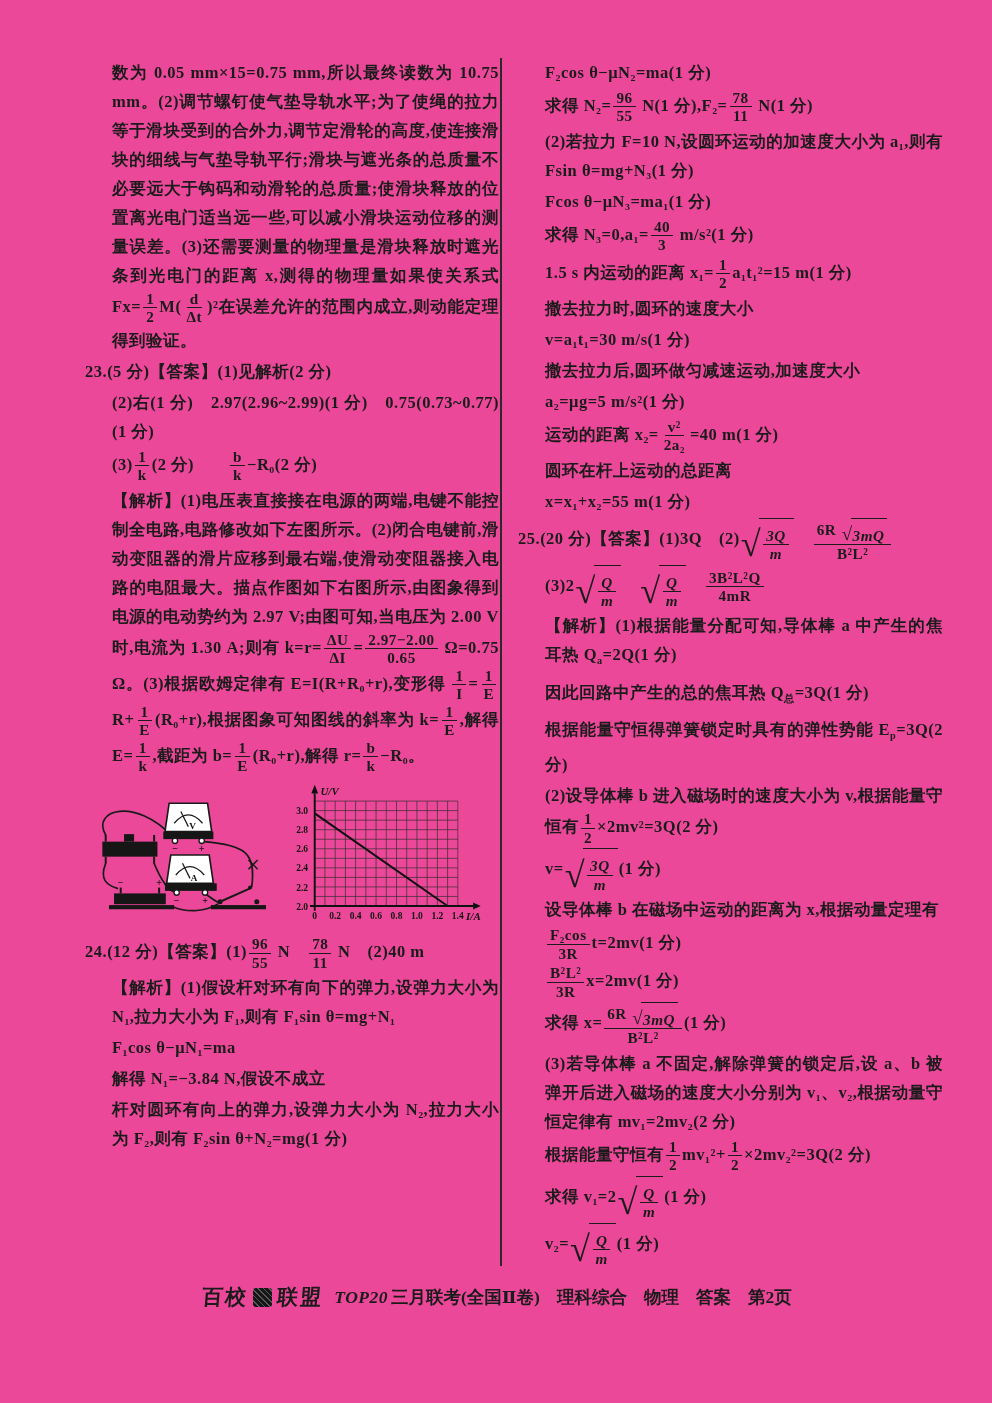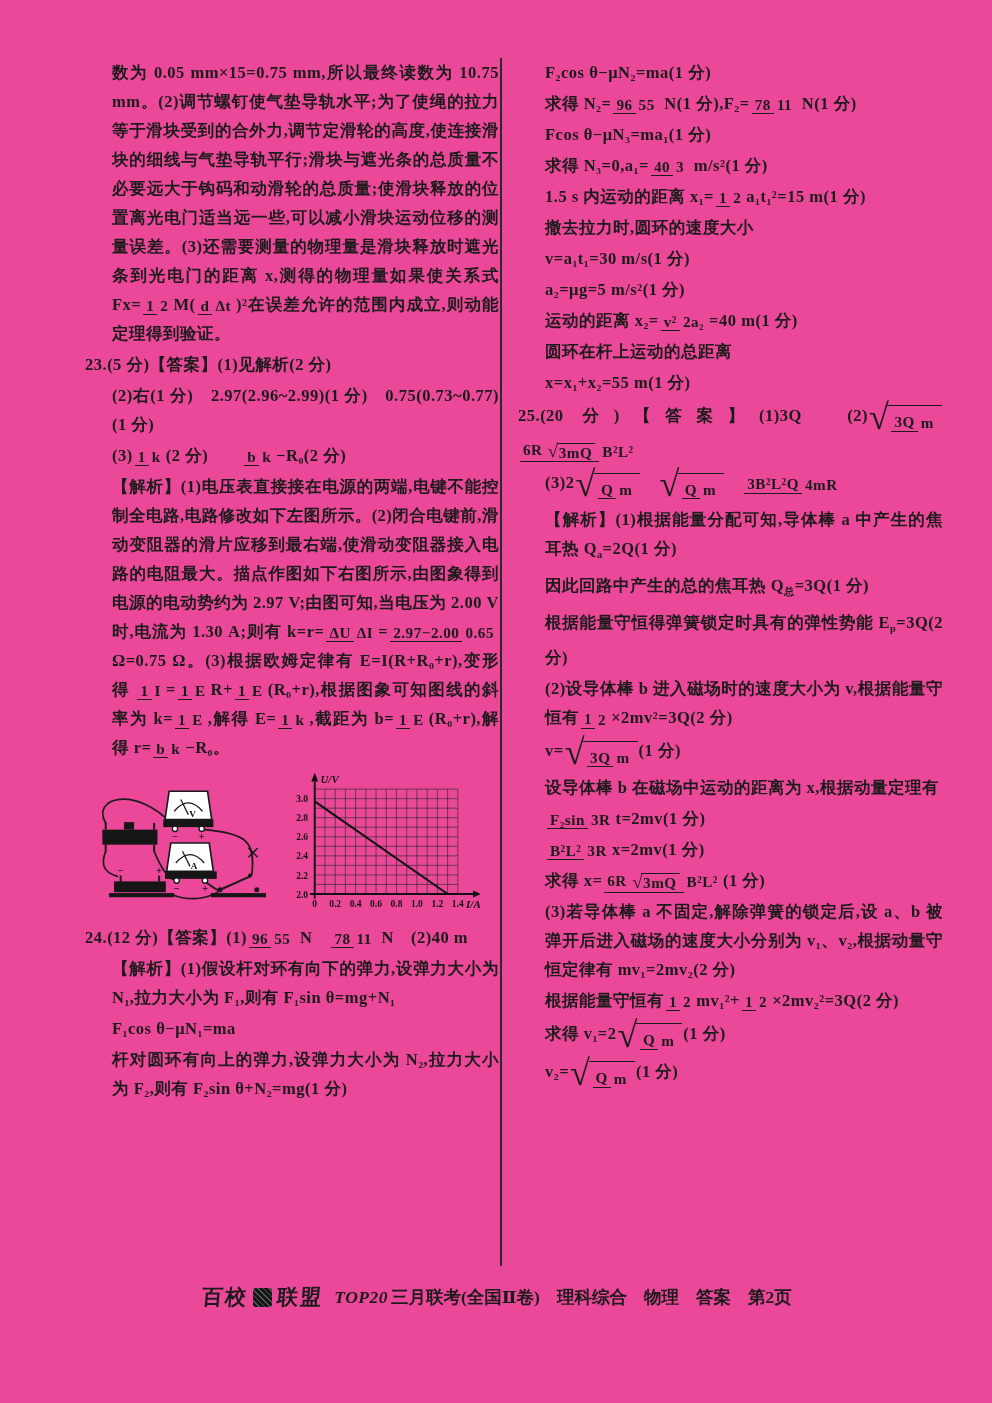--- a/index.html
+++ b/index.html
@@ -12,28 +12,28 @@
   .col{box-sizing:border-box;}
   .col.left{width:414px;}
   .col.right{width:434px;margin-left:10px;padding-left:9px;}
   .divider{position:absolute;left:500px;top:58px;width:1.5px;height:1208px;background:#2a2a2a;}
   .blk{
     padding-left:27px;margin:2px 0;font-size:16.5px;line-height:29px;
     text-align:justify;letter-spacing:0.5px;
   }
   .blk.num{padding-left:0;}
   
-  .frac{display:inline-flex;flex-direction:row;align-items:center;vertical-align:middle;
+  .frac{display:inline-flex;flex-direction:column;align-items:center;vertical-align:middle;
         margin:0 2px;line-height:1.15;font-size:0.92em;text-align:center;}
   .fnum{border-bottom:1.6px solid currentColor;padding:0 3px;}
   .fden{padding:0 3px;}
   .sqrt{display:inline-flex;align-items:flex-end;vertical-align:middle;margin:0 1px;}
   .radsign{font-size:1.25em;line-height:1;margin-right:-2px;font-weight:bold;}
   .sqrt.tall .radsign{font-size:2.2em;}
-  .radicand{border-top:1.7px solid currentColor;padding:0 3px 0 2px;}
+  .radicand{border-top:1.7px solid currentColor;padding:8px 3px 0 2px;font-style:italic;}
   sub{font-size:0.62em;}
   
   .figure-row{display:flex;align-items:flex-end;gap:5px;margin:8px 0 8px 4px;}
   #circuit-svg .meter-label{font:bold 11px "Liberation Serif",serif;fill:#111;}
   #circuit-svg .sign{font:bold 12px "Liberation Serif",serif;fill:#111;}
   #graph-svg .tick{font:bold 10px "Liberation Serif",serif;fill:#111;}
   #graph-svg .axlabel{font:italic bold 11.5px "Liberation Serif",serif;fill:#111;}
   
   .footer{position:absolute;left:0;right:0;top:1283px;display:flex;justify-content:center;
           align-items:center;font-size:17.5px;font-weight:bold;}
@@ -218,45 +218,48 @@
       <div id="left-after">
           <div class="blk num">24.(12 分)【答案】(1)<span class="frac">
               <span class="fnum">96</span>
               <span class="fden">55</span>
             </span> N　<span class="frac">
               <span class="fnum">78</span>
               <span class="fden">11</span>
             </span> N　(2)40 m</div>
           <div class="blk body">【解析】(1)假设杆对环有向下的弹力,设弹力大小为 N₁,拉力大小为 F₁,则有 F₁sin θ=mg+N₁</div>
           <div class="blk body">F₁cos θ−μN₁=ma</div>
+          <div class="blk body">解得 N₁=−3.84 N,假设不成立</div>
           <div class="blk body">杆对圆环有向上的弹力,设弹力大小为 N₂,拉力大小为 F₂,则有 F₂sin θ+N₂=mg(1 分)</div>
         </div>
     </div>
 
     <div class="col right">
       <div id="right-blocks">
           <div class="blk body">F₂cos θ−μN₂=ma(1 分)</div>
           <div class="blk body">求得 N₂=<span class="frac">
               <span class="fnum">96</span>
               <span class="fden">55</span>
             </span> N(1 分),F₂=<span class="frac">
               <span class="fnum">78</span>
               <span class="fden">11</span>
             </span> N(1 分)</div>
+          <div class="blk body">(2)若拉力 F=10 N,设圆环运动的加速度大小为 a₁,则有 Fsin θ=mg+N₃(1 分)</div>
           <div class="blk body">Fcos θ−μN₃=ma₁(1 分)</div>
           <div class="blk body">求得 N₃=0,a₁=<span class="frac">
               <span class="fnum">40</span>
               <span class="fden">3</span>
             </span> m/s²(1 分)</div>
           <div class="blk body">1.5 s 内运动的距离 x₁=<span class="frac">
               <span class="fnum">1</span>
               <span class="fden">2</span>
             </span>a₁t₁²=15 m(1 分)</div>
           <div class="blk body">撤去拉力时,圆环的速度大小</div>
           <div class="blk body">v=a₁t₁=30 m/s(1 分)</div>
+          <div class="blk body">撤去拉力后,圆环做匀减速运动,加速度大小</div>
           <div class="blk body">a₂=μg=5 m/s²(1 分)</div>
           <div class="blk body">运动的距离 x₂=<span class="frac">
               <span class="fnum">v²</span>
               <span class="fden">2a₂</span>
             </span>=40 m(1 分)</div>
           <div class="blk body">圆环在杆上运动的总距离</div>
           <div class="blk body">x=x₁+x₂=55 m(1 分)</div>
           <div class="blk num">25.(20 分)【答案】(1)3Q　(2)<span class="sqrt tall">
               <span class="radsign">√</span>
               <span class="radicand"><span class="frac">
@@ -295,21 +298,21 @@
             </span>×2mv²=3Q(2 分)</div>
           <div class="blk body">v=<span class="sqrt tall">
               <span class="radsign">√</span>
               <span class="radicand"><span class="frac">
                   <span class="fnum">3Q</span>
                   <span class="fden">m</span>
                 </span></span>
             </span>(1 分)</div>
           <div class="blk body">设导体棒 b 在磁场中运动的距离为 x,根据动量定理有</div>
           <div class="blk body"><span class="frac">
-              <span class="fnum">F₂sin</span>
+              <span class="fnum">F₂cos</span>
               <span class="fden">3R</span>
             </span>t=2mv(1 分)</div>
           <div class="blk body"><span class="frac">
               <span class="fnum">B²L²</span>
               <span class="fden">3R</span>
             </span>x=2mv(1 分)</div>
           <div class="blk body">求得 x=<span class="frac">
               <span class="fnum">6R <span class="sqrt">
                   <span class="radsign">√</span>
                   <span class="radicand">3mQ</span>

